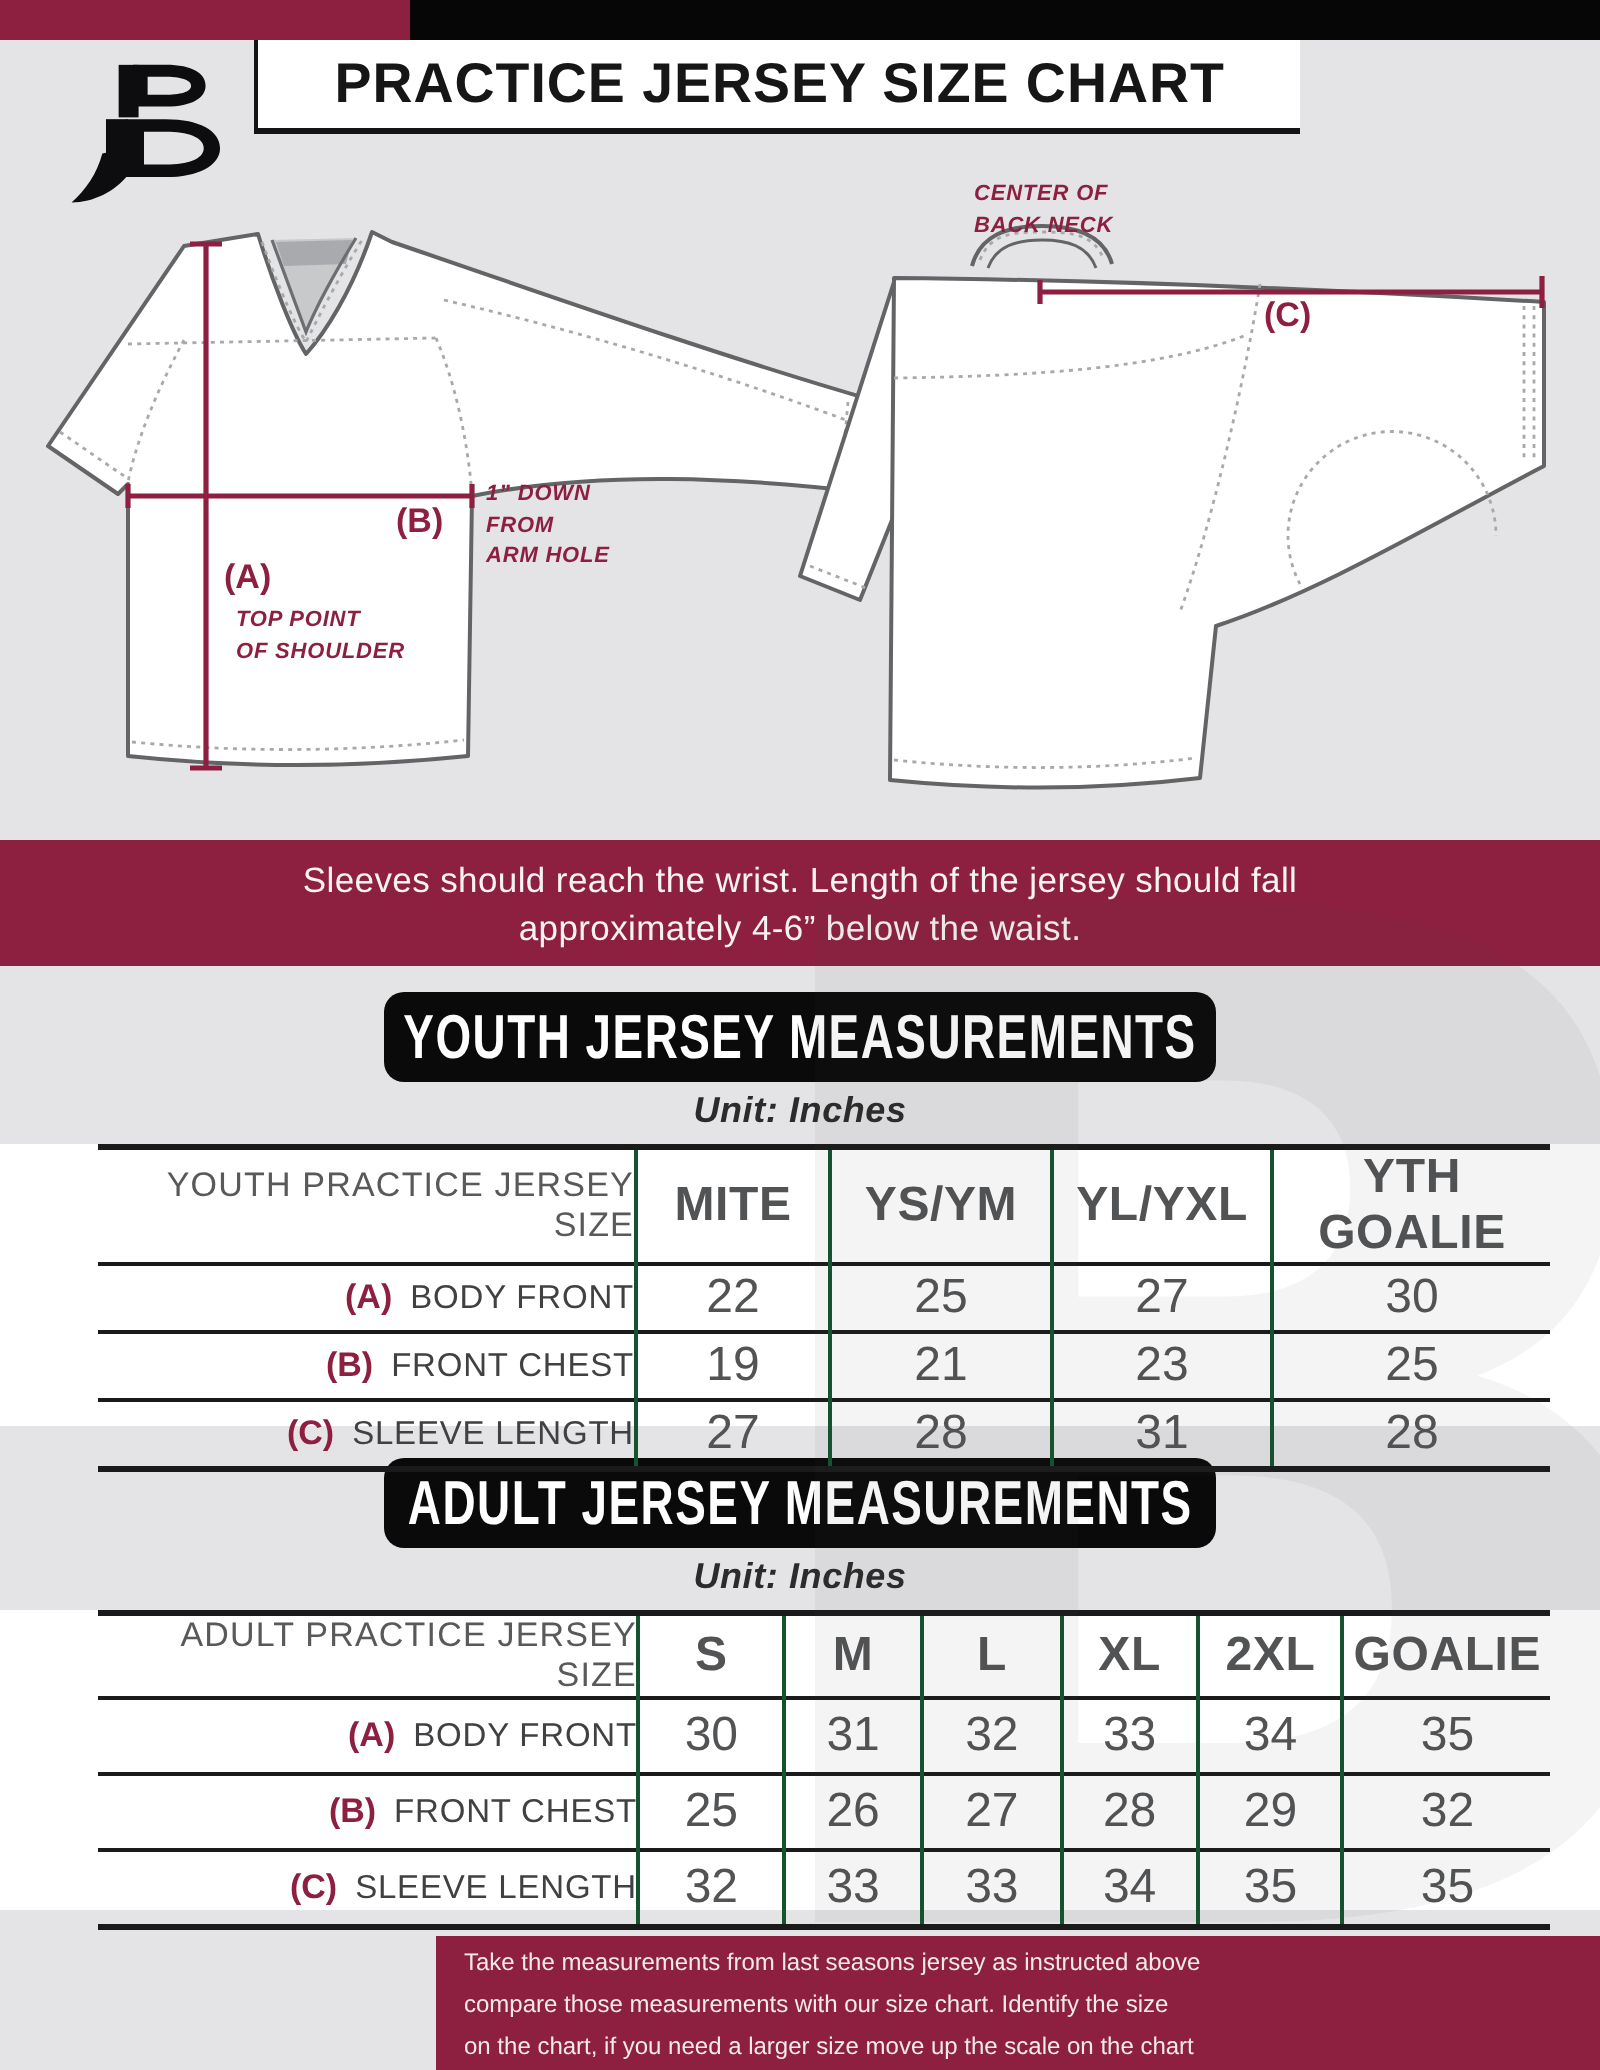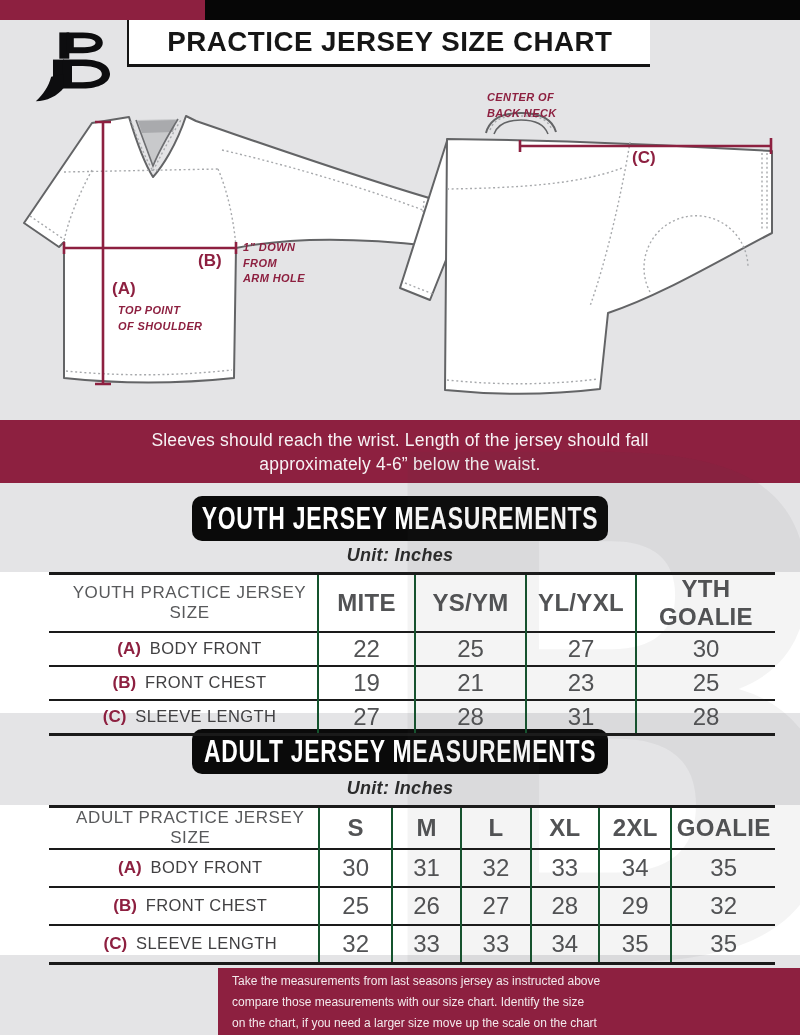--- a/index.html
+++ b/index.html
@@ -58,21 +58,21 @@
   }
   .unit { width:800px; text-align:center; font-size:18px; font-style:italic;
           font-weight:600; color:#2b2b2b; letter-spacing:.3px; }
 
   
   .white-band { left:0; width:800px; background:#ffffff; }
   table.size-table { position:absolute; left:49px; width:726px; border-collapse:collapse;
     border-top:3px solid #1a1a1a; border-bottom:3px solid #1a1a1a; z-index:2; }
   table.size-table td { border-top:2px solid #1a1a1a; }
   table.size-table tr:first-child td { border-top:none; }
-  td.lbl { text-align:center; padding-left:13px; }
+  td.lbl { text-align:right; padding-left:13px; }
   td.val { border-left:2px solid #14532d; text-align:center;
            font-size:24px; color:#525355; }
   .size-head { font-size:17px; color:#58595b; letter-spacing:.6px; }
   .col-head { font-weight:bold; font-size:17px; color:#141414; letter-spacing:.3px; }
   .row-letter { color:#8d2040; font-weight:bold; font-size:17px; margin-right:9px; }
   .row-label  { color:#414042; font-size:16.5px; letter-spacing:.4px; }
 
   
   .watermark {
     left:330px; top:400px; width:560px; height:640px; z-index:3; pointer-events:none;

